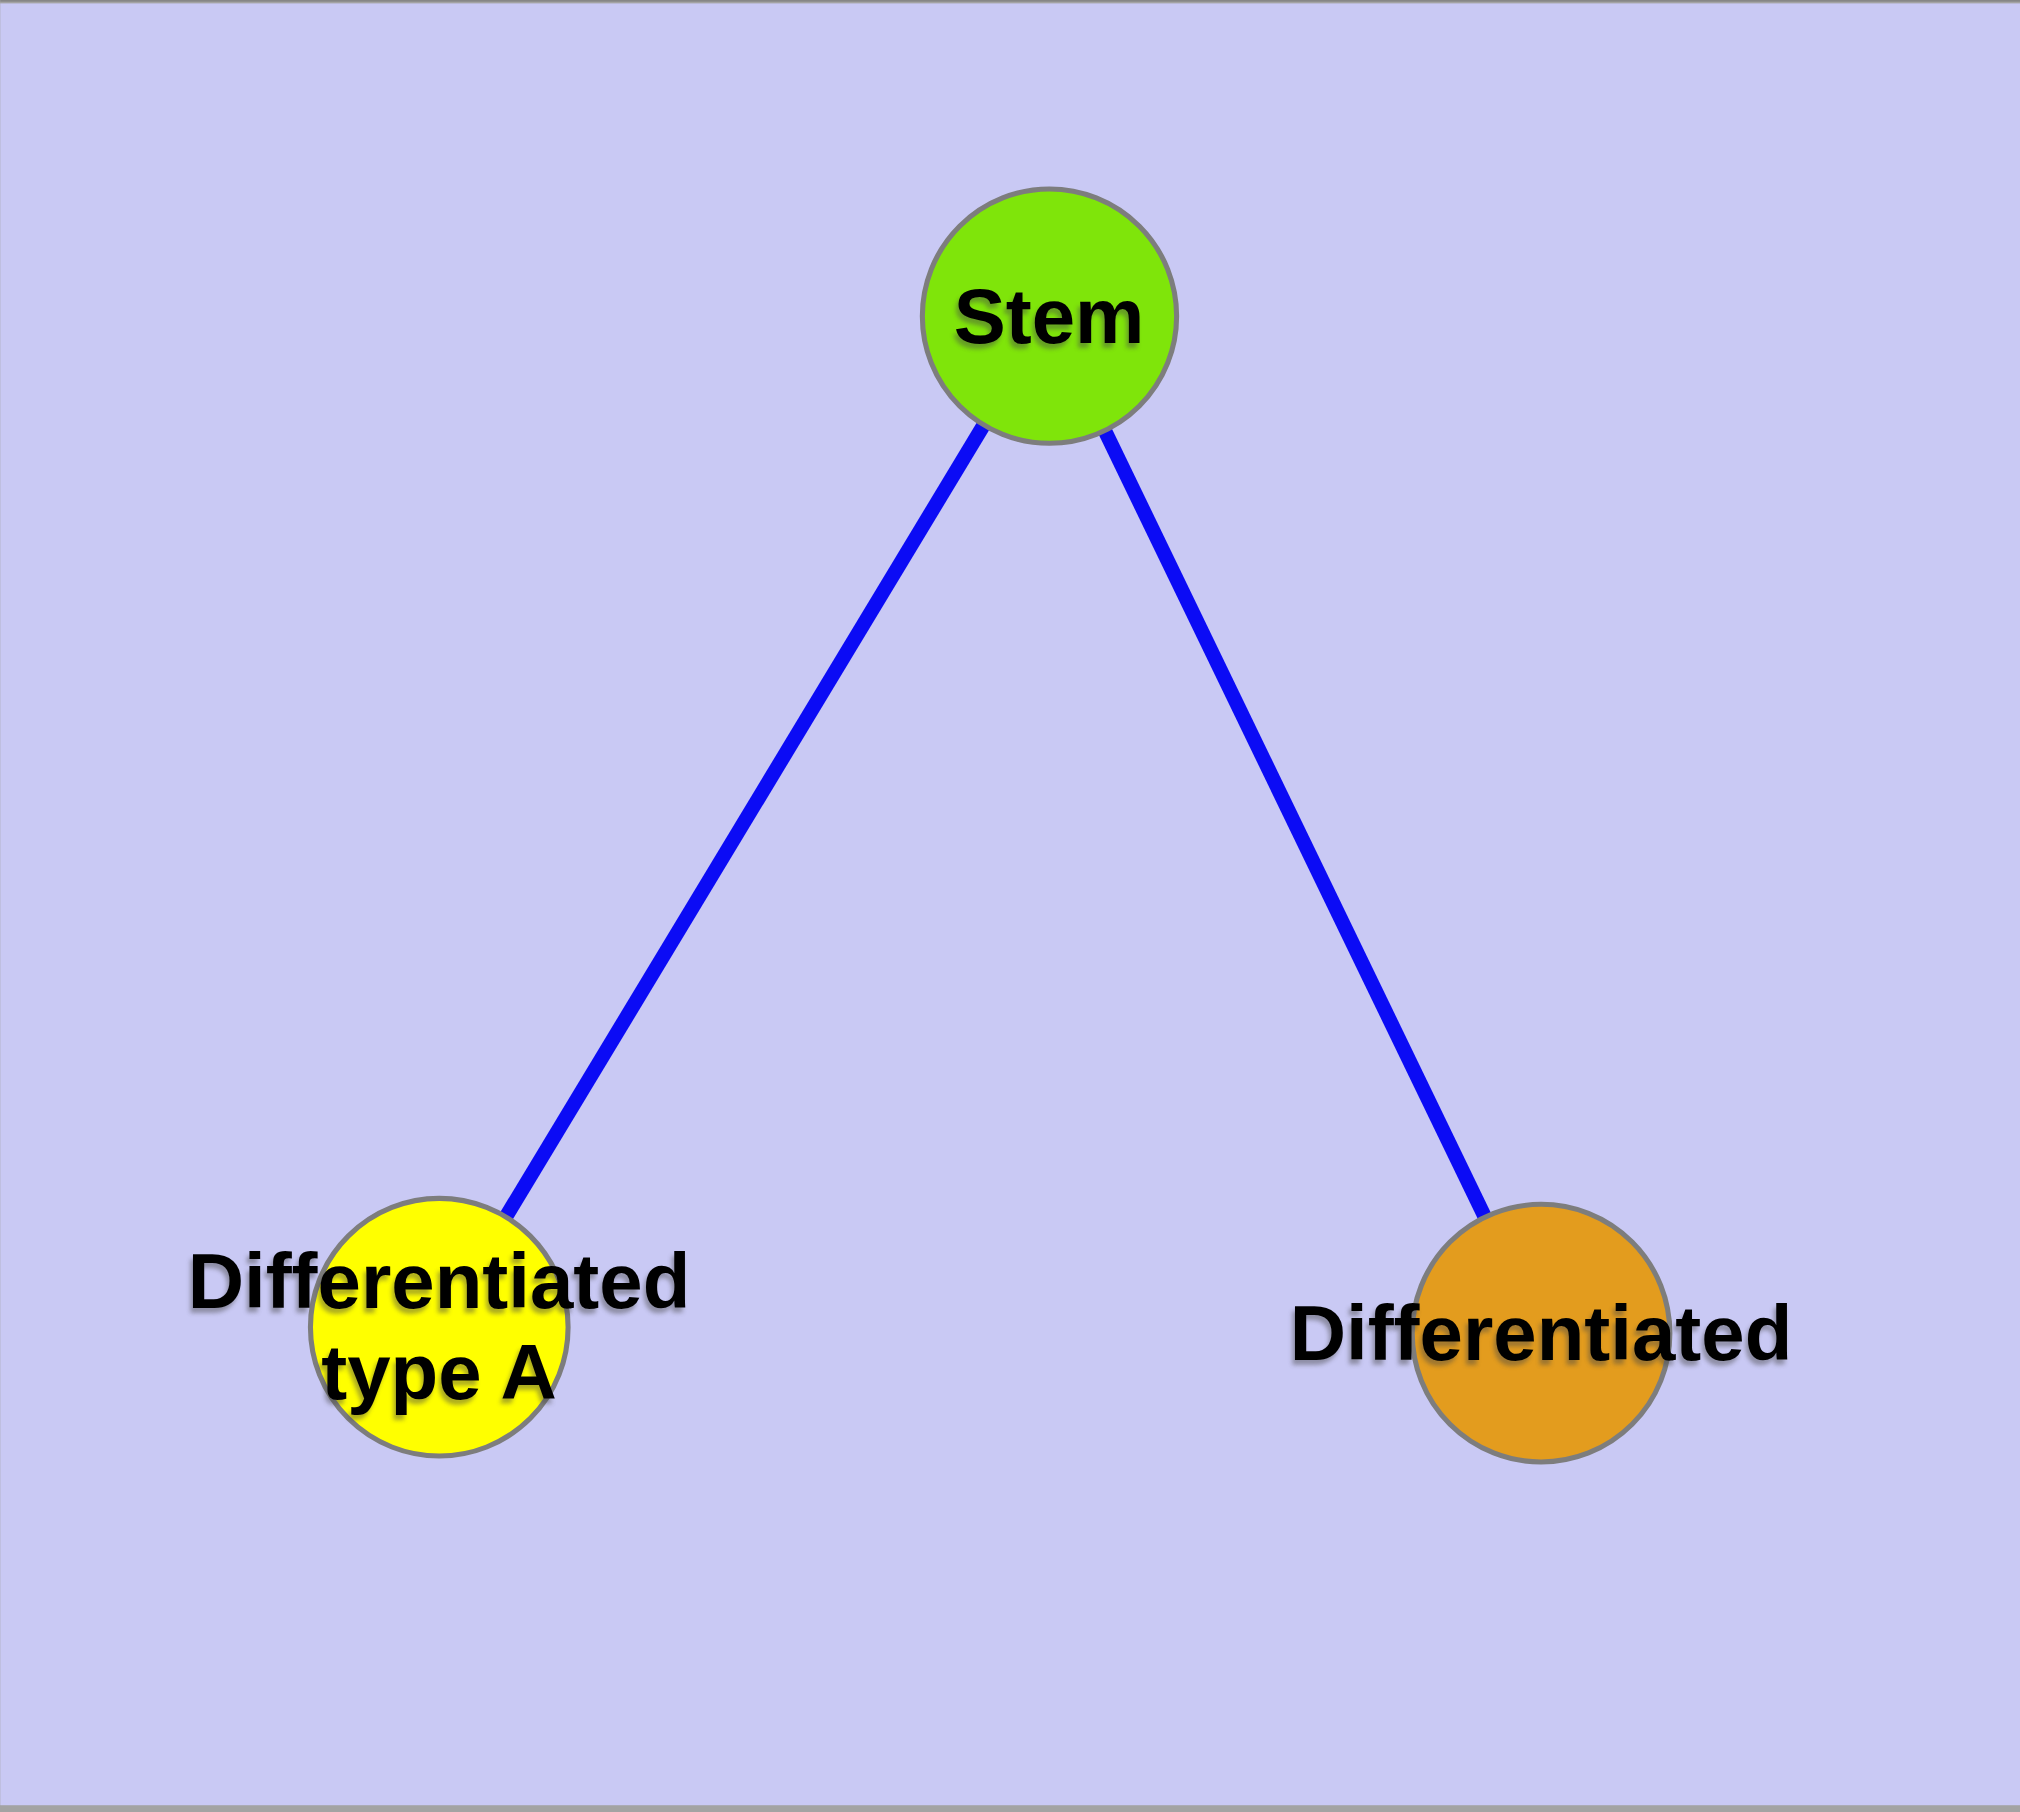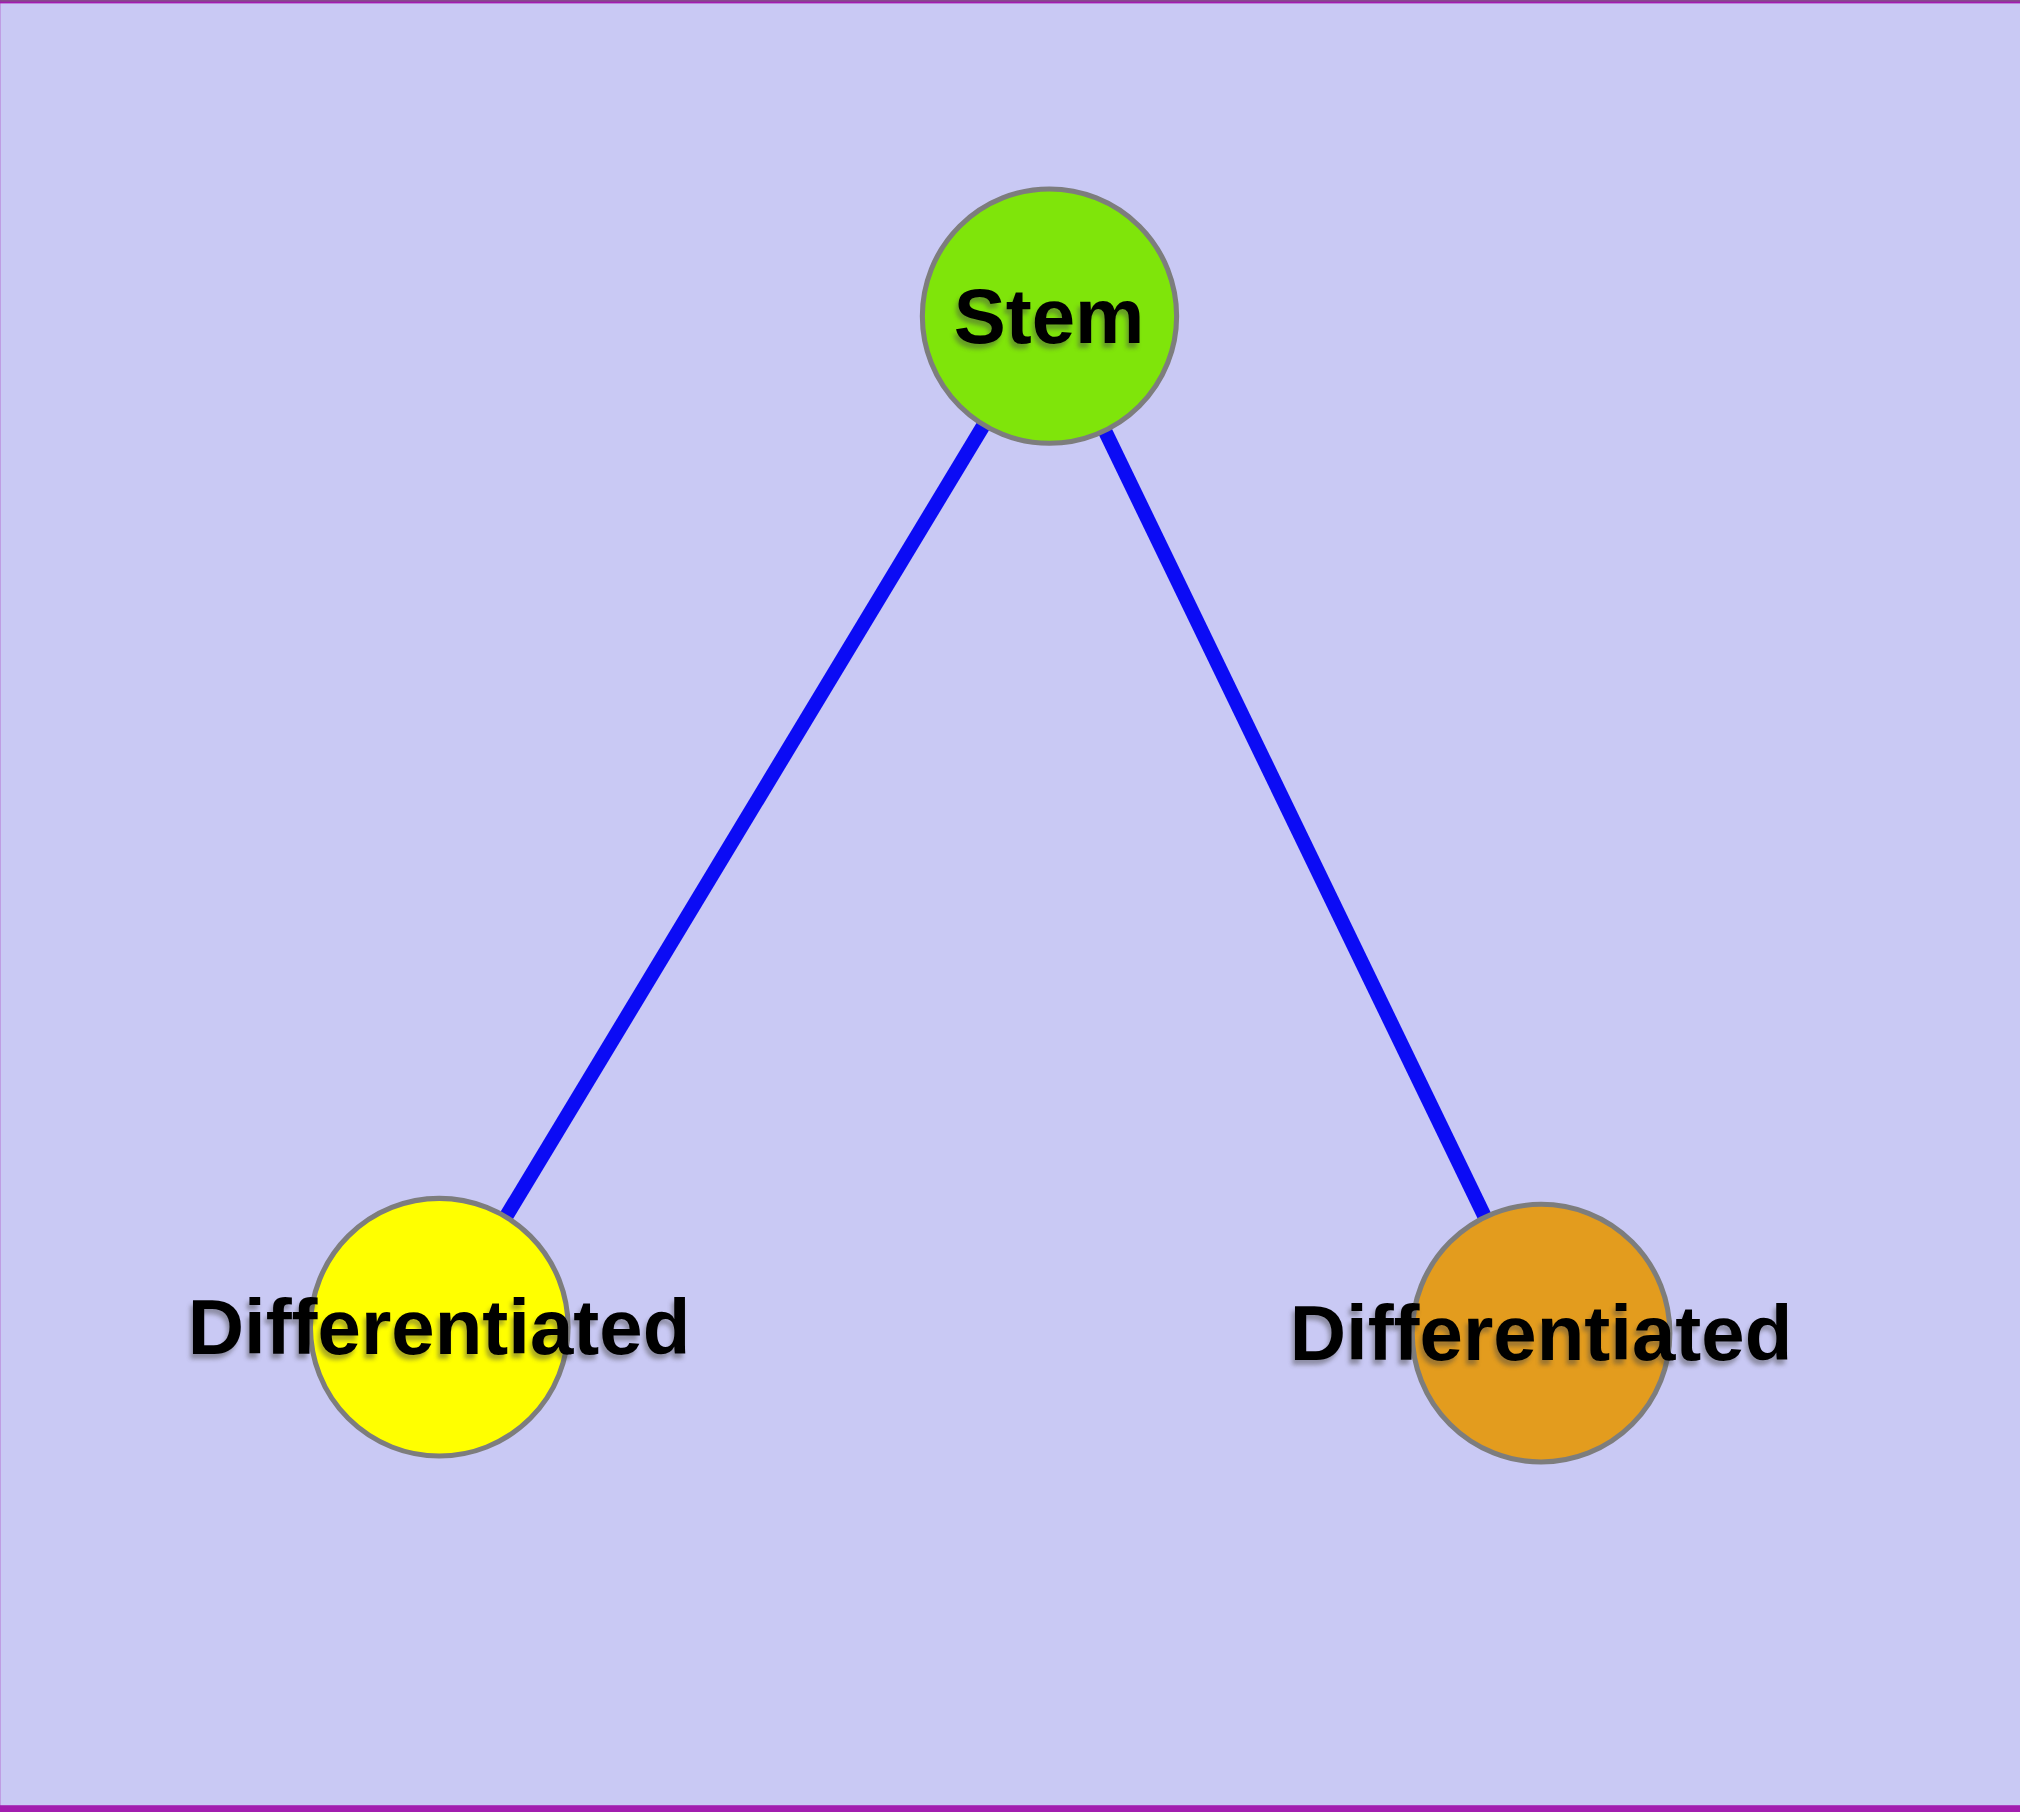--- a/index.html
+++ b/index.html
@@ -6,21 +6,21 @@
     margin: 0;
     padding: 0;
     background: #FFFFFF;
     font-family: "Liberation Sans", sans-serif;
   }
   .stage {
     position: relative;
     width: 2021px;
     height: 1812px;
     overflow: hidden;
-    background: #a21caf;
+    background: #a3a3a3;
   }
   .stage svg {
     position: absolute;
     left: 0;
     top: 0;
     display: block;
   }
   .node-label {
     position: absolute;
     transform: translate(-50%, -50%);
@@ -54,20 +54,21 @@
     <circle cx="518" cy="1566" r="152" fill="#FFFF00" stroke="#7D7D7D" stroke-width="6"></circle>
     <circle cx="1818" cy="1573" r="152" fill="#E39C1E" stroke="#7D7D7D" stroke-width="6"></circle>
   </svg>
 
   <div class="node-label" style="left: 1049px; top: 316px; color: rgb(0, 0, 0);">
     <span class="line">Stem</span>
   </div>
 
   <div class="node-label" style="left: 439px; top: 1327px; color: rgb(0, 0, 0);">
     <span class="line">Differentiated</span>
+    <span class="line">type A</span>
   </div>
 
   <div class="node-label" style="left: 1541px; top: 1333px; color: rgb(0, 0, 0);">
     <span class="line">Differentiated</span>
   </div>
 
 </div>
 
 
 </body></html>

